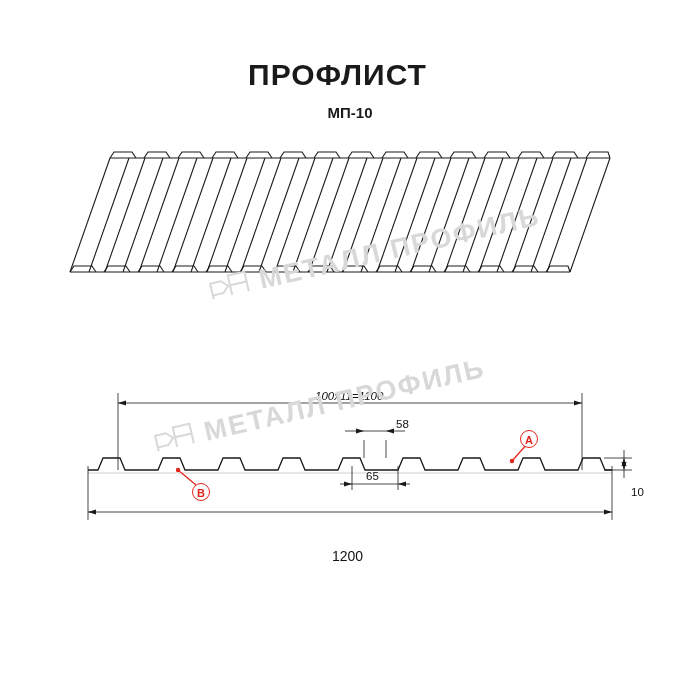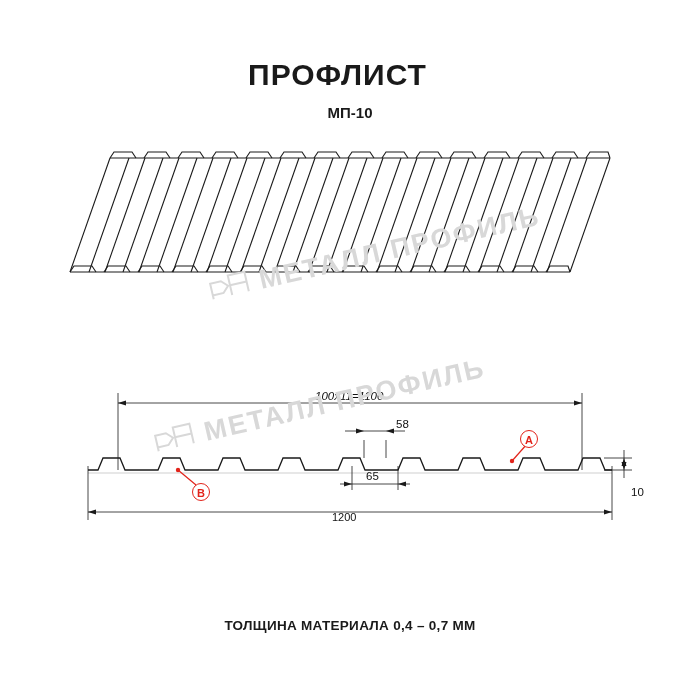--- a/index.html
+++ b/index.html
@@ -238,21 +238,21 @@
       <line x1="512" y1="461" x2="527" y2="444"></line>
       <circle cx="512" cy="461" r="2.2" fill="#e2231a" stroke="none"></circle>
       <line x1="178" y1="470" x2="196" y2="485"></line>
       <circle cx="178" cy="470" r="2.2" fill="#e2231a" stroke="none"></circle>
     </g>
   </svg>
 
   <div class="dim-label" style="left:315px; top:390px;font-style:italic;">100х11=1100</div>
   <div class="dim-label" style="left:396px; top:418px;">58</div>
   <div class="dim-label" style="left:366px; top:470px;">65</div>
-  <div class="dim-label" style="left:332px; top:511px; font-size:11px;">1200</div>
+  <div class="dim-label" style="left:332px; top:548px; font-size:14px;">1200</div>
   <div class="dim-label" style="left:631px; top:458px;margin-top:28px;">10</div>
 
   <div class="callout-letter" style="left:520px; top:430px;">A</div>
   <div class="callout-letter" style="left:192px; top:483px;">B</div>
 
   <div class="wm wm1">
     <span class="wm-logo">
       <svg width="42" height="28" viewBox="0 0 42 28" fill="none" stroke="#d8d8d8" stroke-width="2">
         <path d="M3,24 L3,8 L14,8 L20,14 L14,20 L3,20"></path>
         <path d="M22,24 L22,4 L39,4 L39,24"></path>
@@ -264,15 +264,14 @@
   <div class="wm wm2">
     <span class="wm-logo">
       <svg width="42" height="28" viewBox="0 0 42 28" fill="none" stroke="#d8d8d8" stroke-width="2">
         <path d="M3,24 L3,8 L14,8 L20,14 L14,20 L3,20"></path>
         <path d="M22,24 L22,4 L39,4 L39,24"></path>
         <path d="M22,14 L39,14"></path>
       </svg>
     </span><span>МЕТАЛЛ ПРОФИЛЬ</span>
   </div>
 
-  <div class="footnote">ТОЛЩИНА МАТЕРИАЛА 0,4 – 0,7 ММ</div>
 
 </div>
 
 </body></html>

